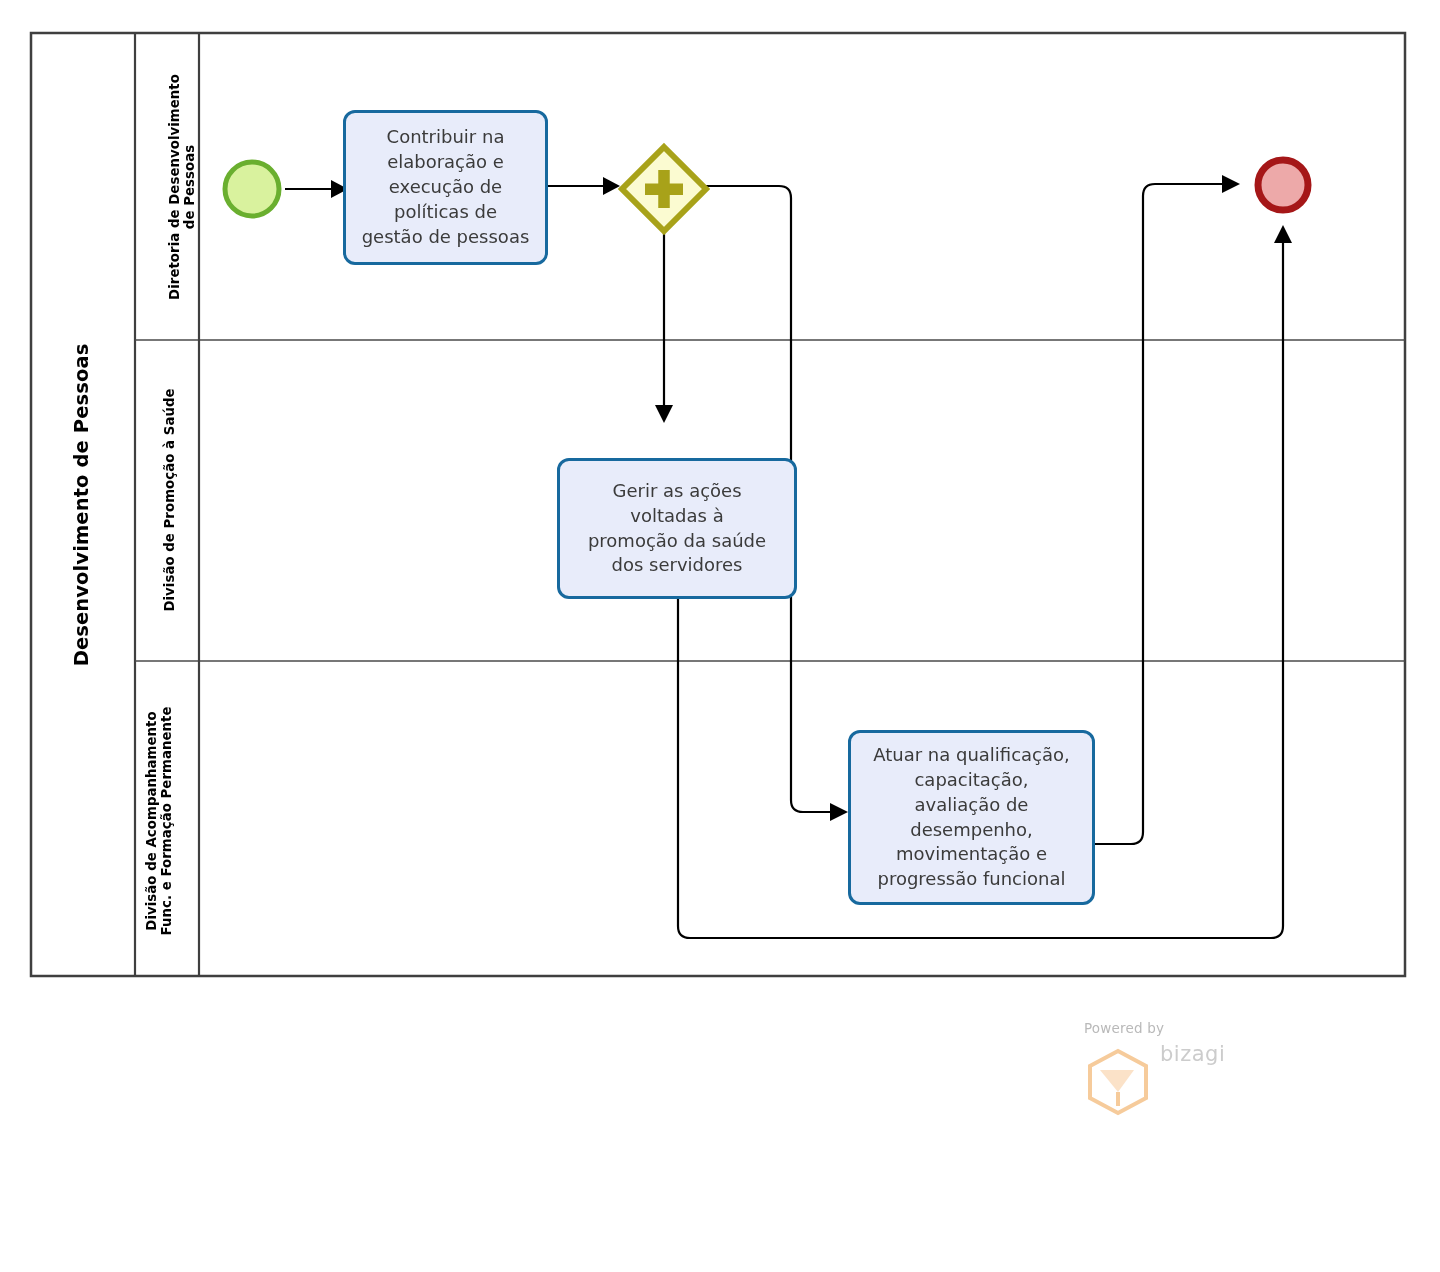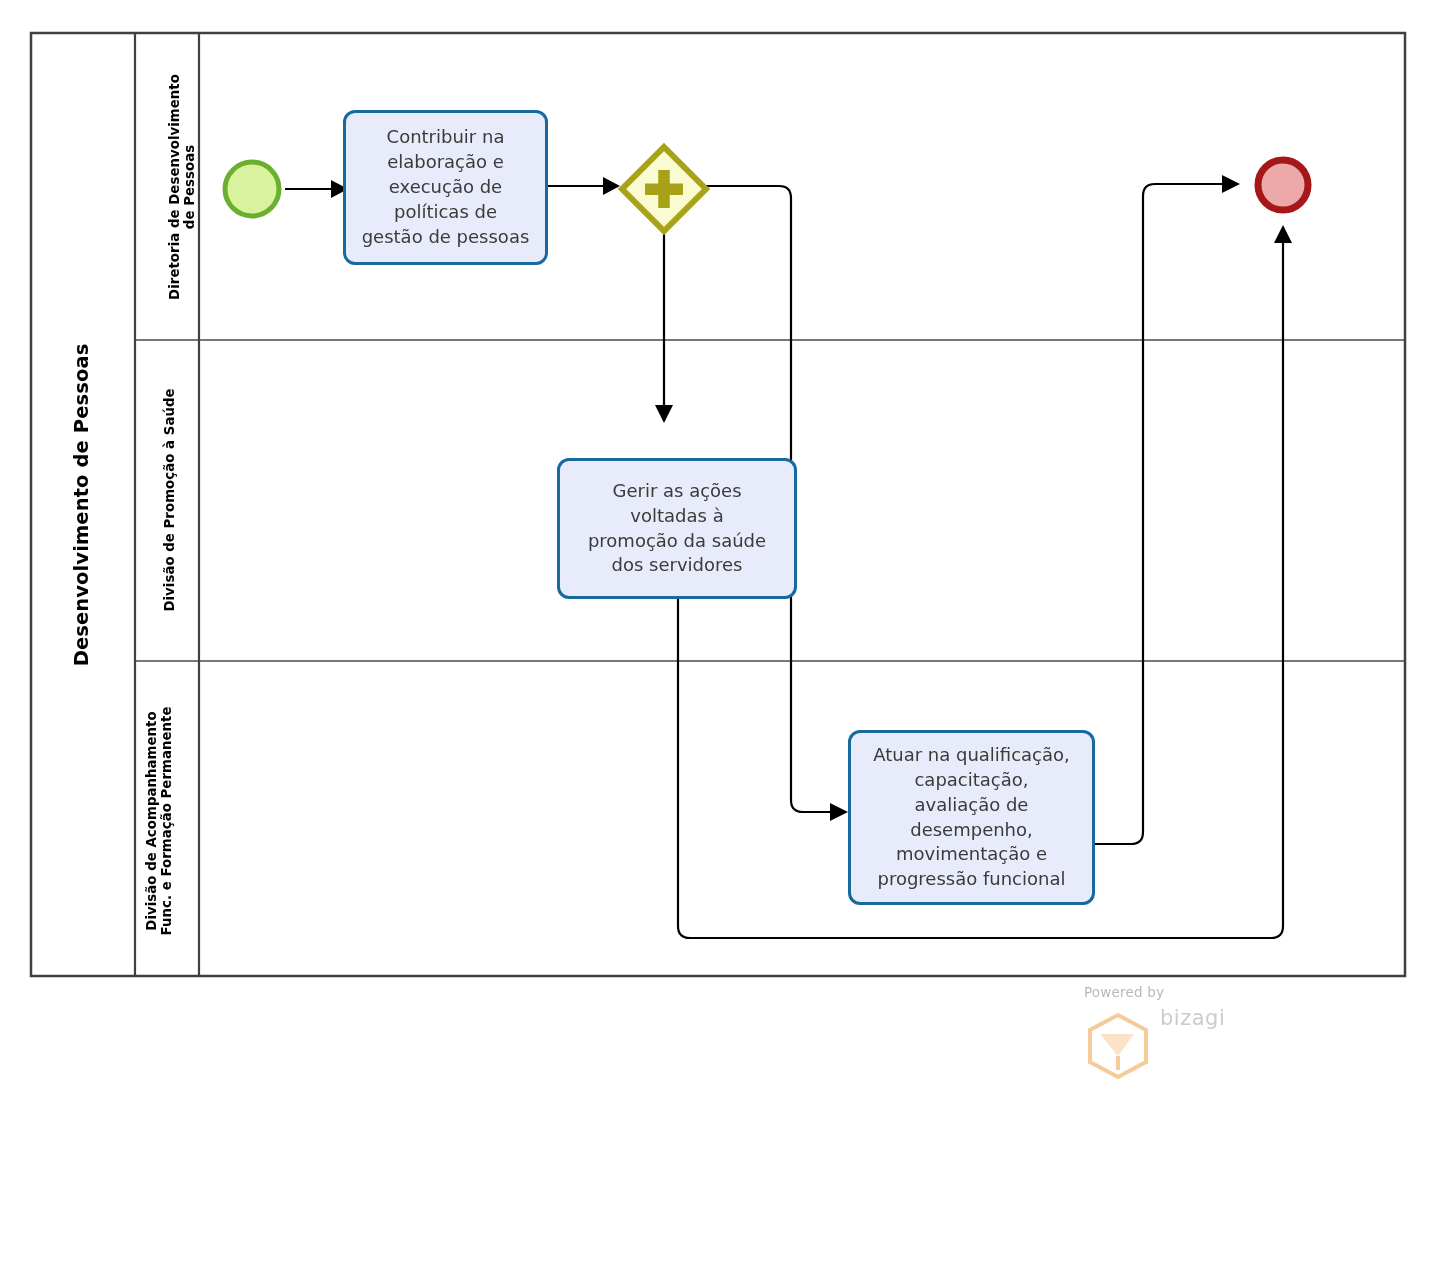--- a/index.html
+++ b/index.html
@@ -97,21 +97,21 @@
     line-height: 1.38;
     padding: 4px 8px;
     white-space: pre-line;
     font-family: "DejaVu Sans", sans-serif;
   }
 
   
   #watermark {
     position: absolute;
     left: 1082px;
-    top: 984px;
+    top: 1020px;
     width: 260px;
     height: 100px;
     pointer-events: none;
   }
   #watermark .powered {
     position: absolute;
     left: 2px;
     top: 0px;
     font-size: 13.5px;
     color: #b9b9b9;

